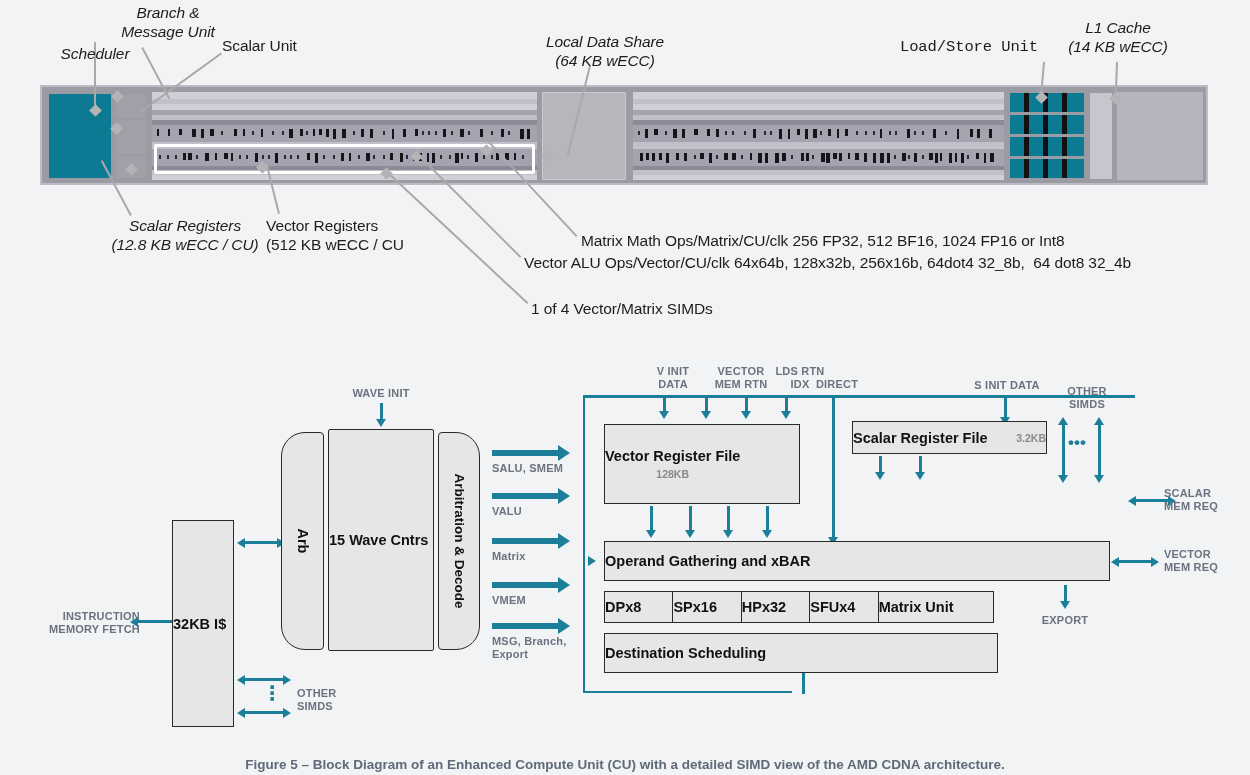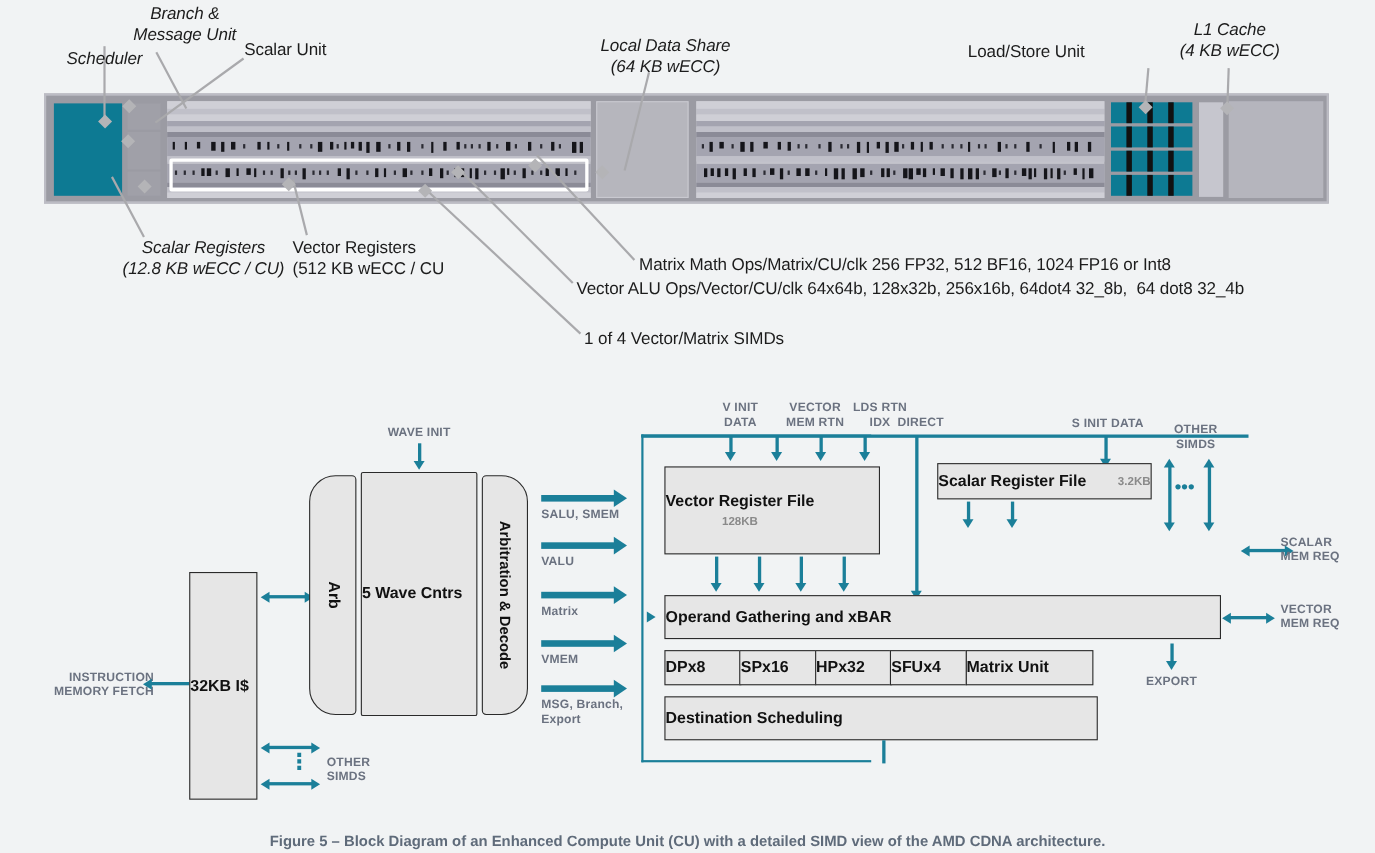--- a/index.html
+++ b/index.html
@@ -432,24 +432,24 @@
   <div class="lbl abs c" style="left:36px;top:44px;width:118px;">Scheduler</div>
 
   <div class="lbl abs c" style="left: 104px; top: 3px; width: 128px; white-space: pre;">Branch &amp;
 Message Unit</div>
 
   <div class="lbl abs l" style="left:222px;top:36px;width:140px;">Scalar Unit</div>
 
   <div class="lbl abs c" style="left: 512px; top: 32px; width: 186px; white-space: pre;">Local Data Share
 (64 KB wECC)</div>
 
-  <div class="lbl abs r" style="left:808px;top:38px;width:178px;">Load/Store Unit</div>
+  <div class="lbl abs r" style="left:860px;top:38px;width:178px;font-family:Liberation Mono, monospace;">Load/Store Unit</div>
 
   <div class="lbl abs c" style="left: 1043px; top: 18px; width: 150px; white-space: pre;">L1 Cache
-(4 KB wECC)</div>
+(14 KB wECC)</div>
 
   <div class="lbl abs c" style="left: 90px; top: 216px; width: 190px; white-space: pre;">Scalar Registers
 (12.8 KB wECC / CU)</div>
 
   <div class="lbl abs l" style="left: 266px; top: 216px; width: 200px; white-space: pre;">Vector Registers
 (512 KB wECC / CU</div>
 
   <div class="lbl abs l" style="left:581px;top:231px;width:660px;">Matrix Math Ops/Matrix/CU/clk 256 FP32, 512 BF16, 1024 FP16 or Int8</div>
 
   <div class="lbl abs l" style="left:524px;top:253px;width:720px;">Vector ALU Ops/Vector/CU/clk 64x64b, 128x32b, 256x16b, 64dot4 32_8b,  64 dot8 32_4b</div>
@@ -478,21 +478,21 @@
   <div class="ahead ah-r abs" style="left:283px;top:707.5px;"></div>
   <div class="dots3 abs" style="left:262px;top:690px;">⋮</div>
   <div class="cap abs l" style="left: 297px; top: 687px; width: 90px; white-space: pre;">OTHER
 SIMDS</div>
 
   <div class="barrel abs" style="left:281px;top:432px;width:43px;height:218px;border-radius:24px 4px 4px 24px;">
     <span class="vert-text" style="font-size:14.5px;">Arb</span>
   </div>
 
   <div class="box abs" style="left:328px;top:429px;width:106px;height:222px;border-radius:2px;">
-    <span>5 Wave Cntrs</span>
+    <span>15 Wave Cntrs</span>
   </div>
 
   <div class="cap abs c" style="left:331px;top:387px;width:100px;">WAVE INIT</div>
   <div class="aline abs" style="left:380px;top:403px;width:2.5px;height:18px;"></div>
   <div class="ahead ah-d abs" style="left:376.2px;top:419px;"></div>
 
   <div class="barrel abs" style="left:438px;top:432px;width:42px;height:218px;border-radius:4px 24px 24px 4px;">
     <span class="vert-text" style="font-size:13.5px;">Arbitration &amp; Decode</span>
   </div>
 

